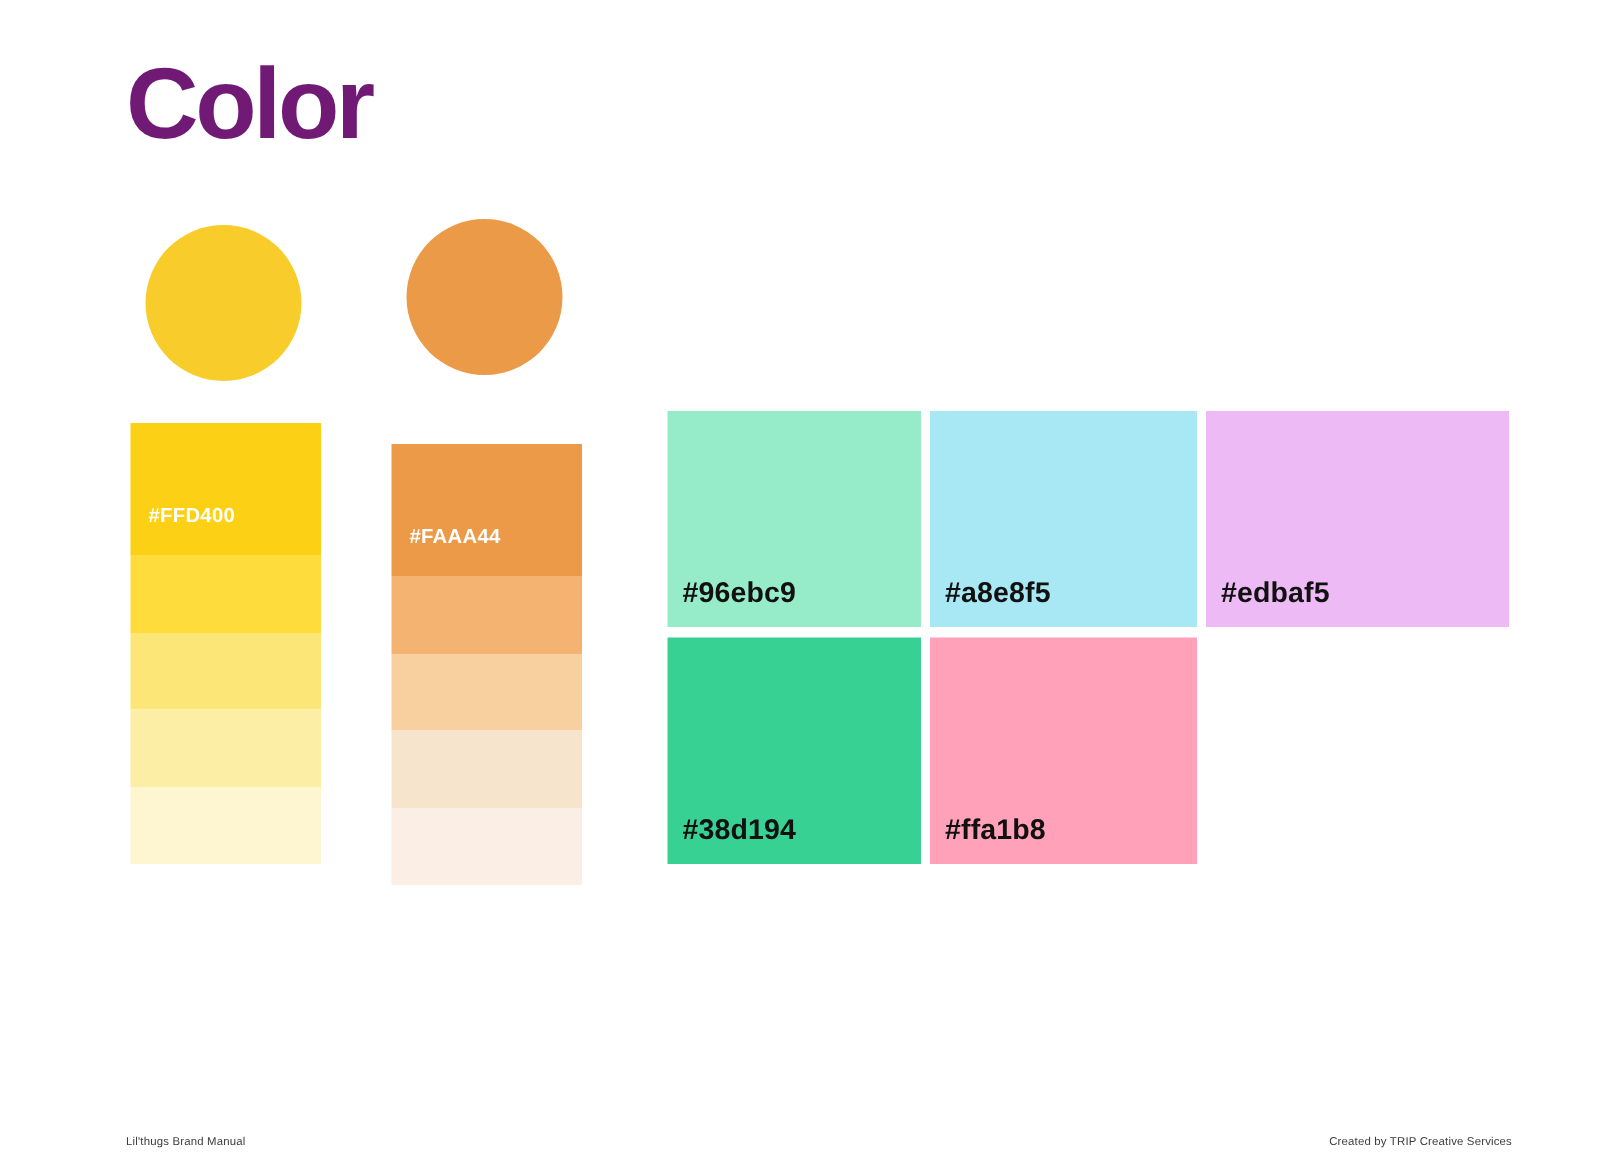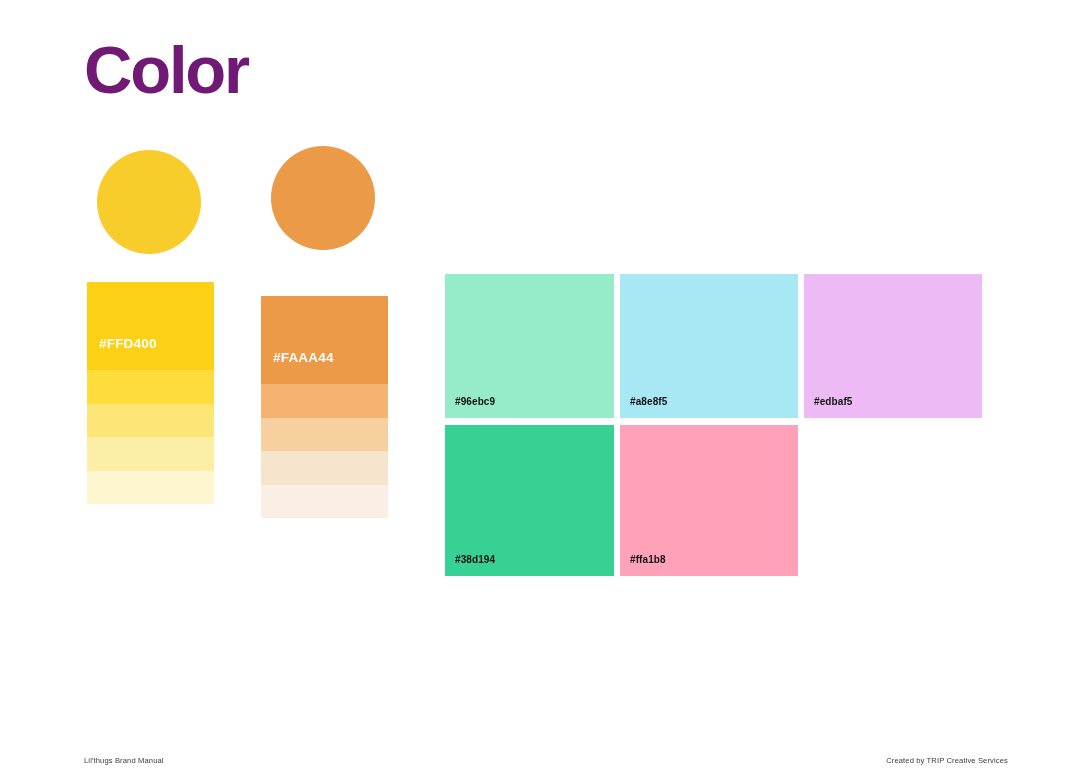--- a/index.html
+++ b/index.html
@@ -53,21 +53,21 @@
     top: 146px;
     width: 104px;
     height: 104px;
   }
 
   
   .tint-column {
     position: absolute;
     width: 127px;
     top: 282px;
-    height: 222px;
+    height: 294px;
     display: flex;
     flex-direction: column;
   }
   #tint-column-yellow { left: 87px; }
   #tint-column-orange { left: 261px; margin-top: 14px; }
 
   .tint-band {
     width: 100%;
     position: relative;
   }
@@ -92,31 +92,31 @@
 
   
   .sec-swatch {
     position: absolute;
     display: flex;
     align-items: flex-end;
     box-sizing: border-box;
     padding: 0 0 11px 10px;
   }
   .sec-label {
-    font-size: 10px;
+    font-size: 19px;
     font-weight: 700;
     letter-spacing: 0.1px;
     color: #111111;
     white-space: nowrap;
     font-family: "Liberation Sans", sans-serif;
   }
 
   #sec-swatch-0 { left: 445px; top: 274px; width: 169px; height: 144px; }
   #sec-swatch-1 { left: 620px; top: 274px; width: 178px; height: 144px; }
-  #sec-swatch-2 { left: 804px; top: 274px; width: 178px; height: 144px; }
+  #sec-swatch-2 { left: 804px; top: 274px; width: 202px; height: 144px; }
   #sec-swatch-3 { left: 445px; top: 425px; width: 169px; height: 151px; }
   #sec-swatch-4 { left: 620px; top: 425px; width: 178px; height: 151px; }
 
   
   .sec-caption {
     position: absolute;
     left: 804px;
     top: 426px;
     width: 170px;
     font-size: 13.5px;

